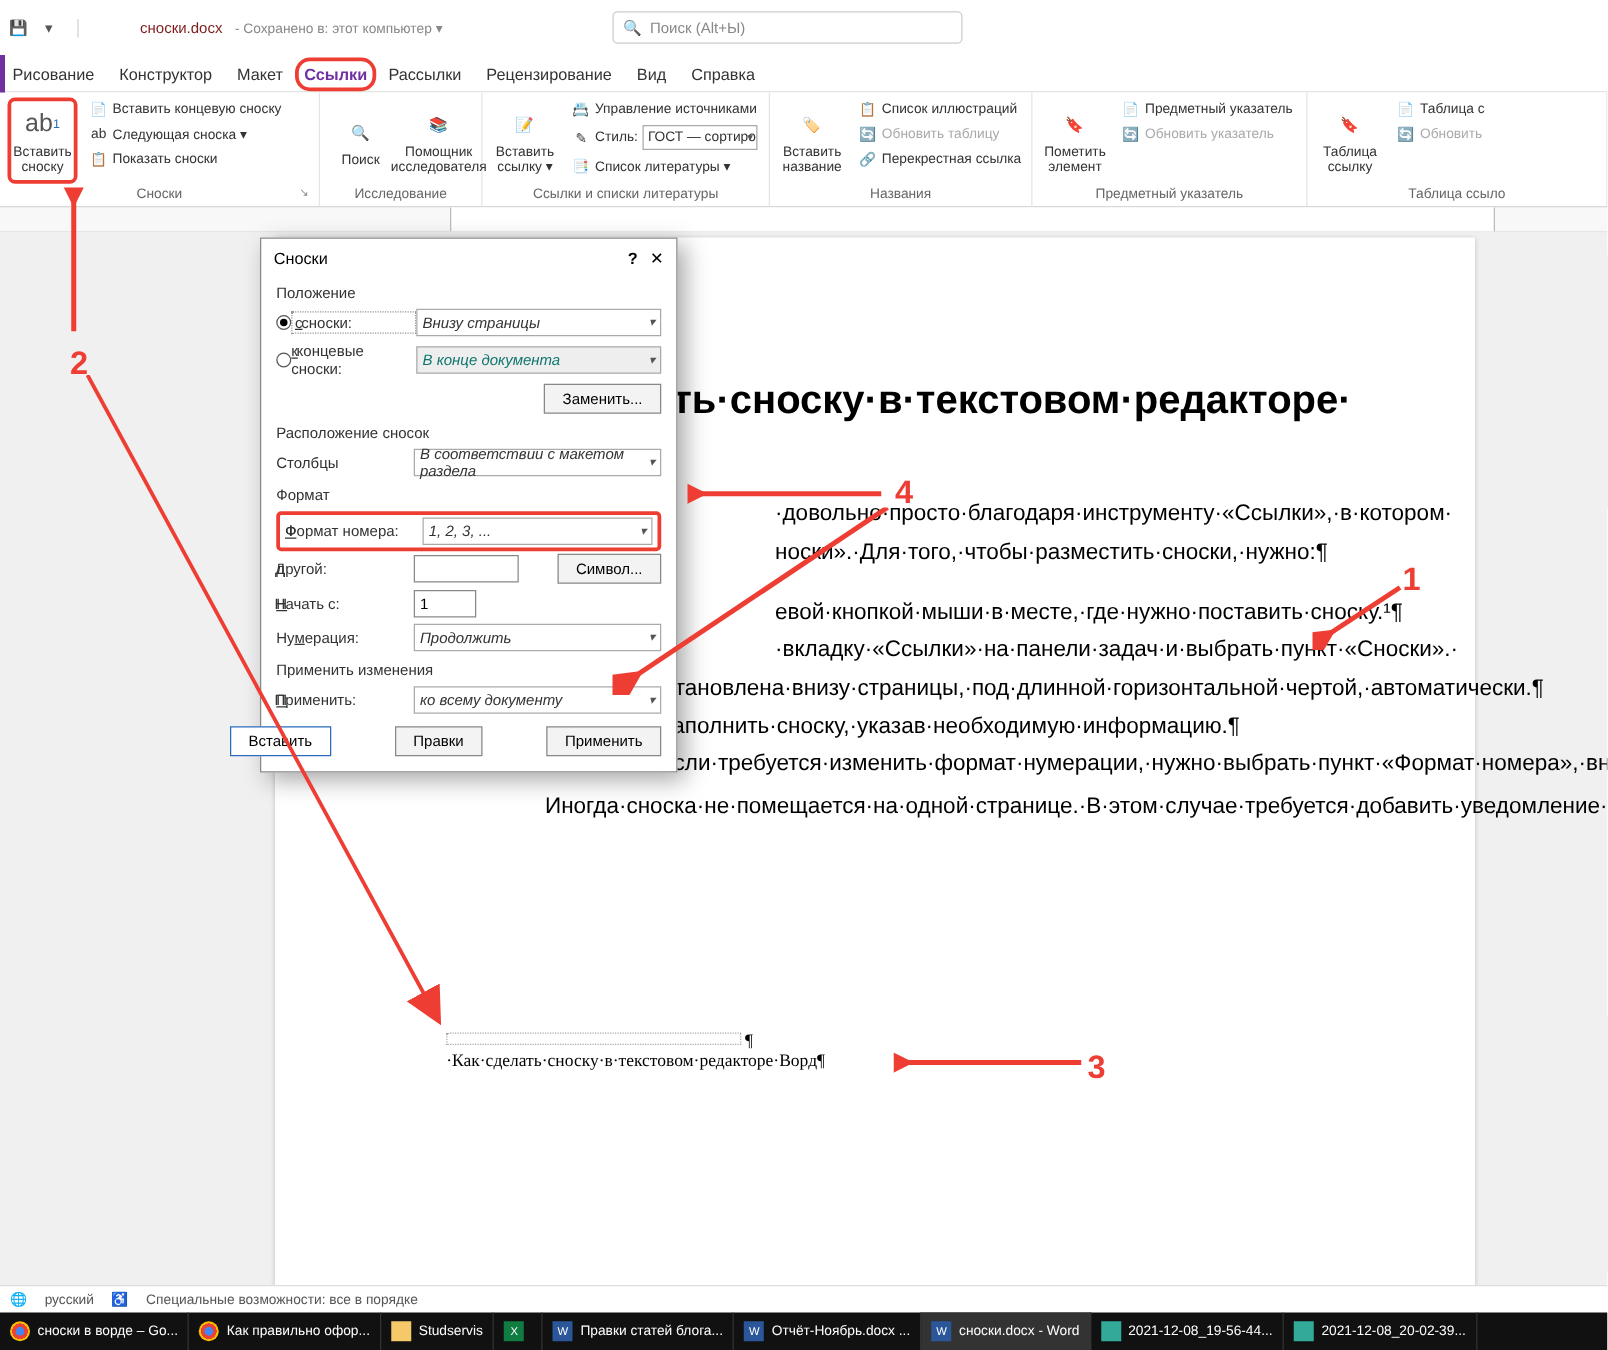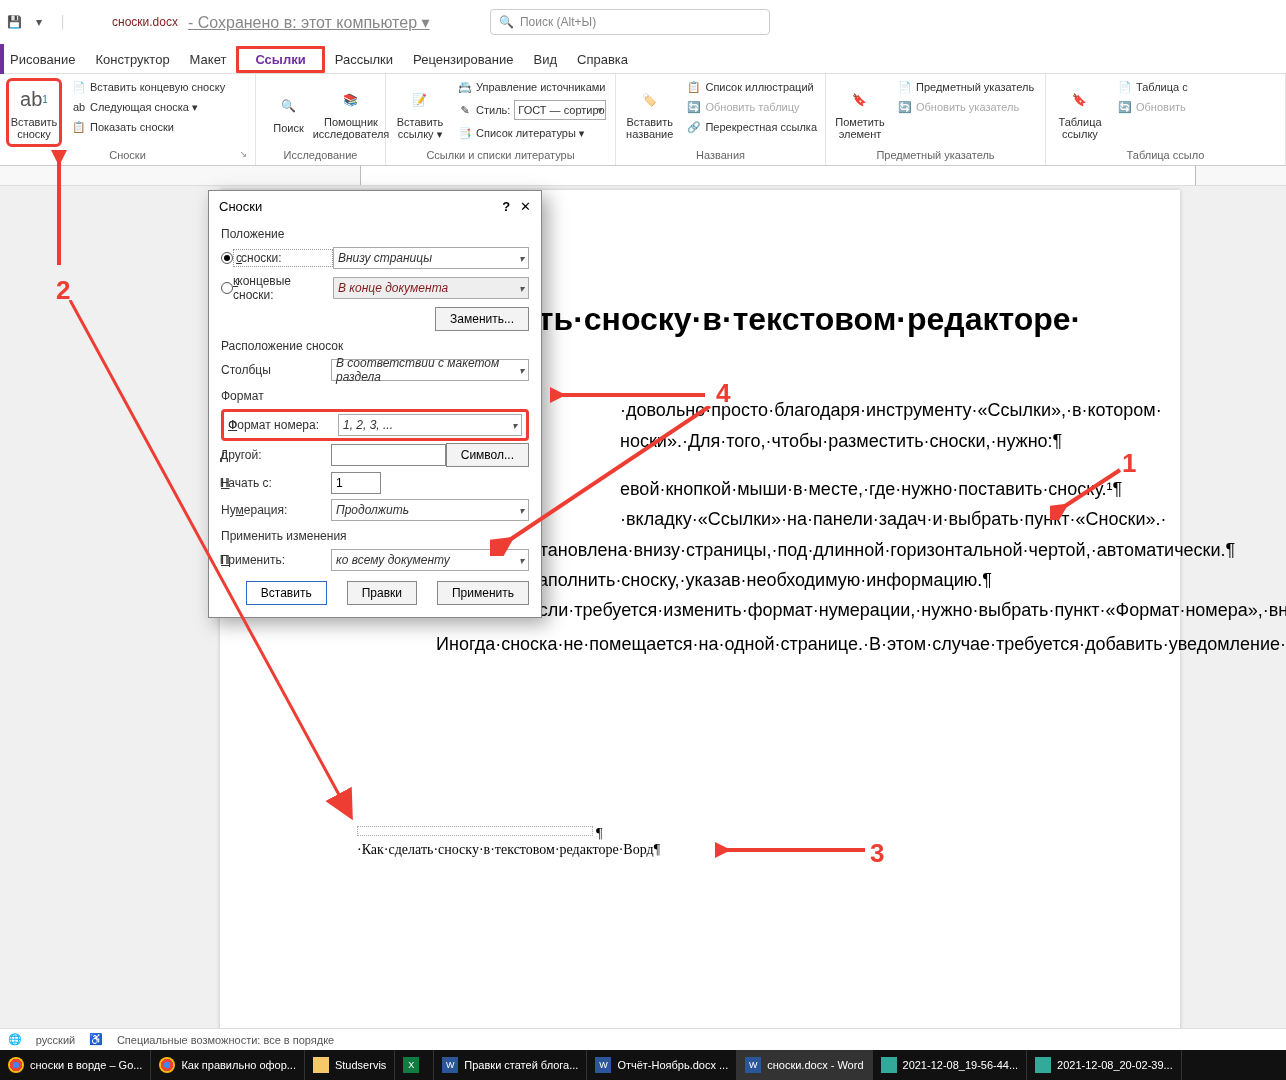--- a/index.html
+++ b/index.html
@@ -1,26 +1,26 @@
 <!DOCTYPE html>
 <html><head>
 <meta charset="utf-8">
 <style>
 *{margin:0;padding:0;box-sizing:border-box;font-family:"Segoe UI",Arial,sans-serif;}
 body{width:1286px;height:1080px;background:#fff;position:relative;overflow:hidden;font-size:12px;}
 .titlebar{height:44px;background:#fff;display:flex;align-items:center;padding:0 6px;gap:10px;position:relative;}
 .qat{display:flex;gap:6px;align-items:center;}
 .qat-icon{width:18px;height:18px;display:flex;align-items:center;justify-content:center;color:#555;}
 .doc-name{color:#7f1d1d;font-size:12px;margin-left:30px;}
-.saved-to{color:#888;font-size:16px;text-decoration:underline;}
+.saved-to{color:#888;font-size:11px;}
 .search-box{position:absolute;left:490px;width:280px;height:26px;border:1px solid #ccc;border-radius:4px;display:flex;align-items:center;padding:0 8px;color:#888;gap:6px;}
 .tabs{height:30px;display:flex;align-items:flex-end;padding-left:0;border-bottom:1px solid #ddd;}
 .tab{padding:6px 10px;font-size:13px;color:#333;cursor:pointer;}
 .tab.active{color:#7030a0;font-weight:600;}
-.tab.highlighted{border:3px solid #ee3d33;border-radius:1px;padding:3px 16px;}
+.tab.highlighted{border:3px solid #ee3d33;border-radius:12px;padding:3px 4px;}
 .ribbon{height:92px;background:#fff;display:flex;border-bottom:1px solid #ccc;}
 .group{display:flex;flex-direction:column;justify-content:space-between;border-right:1px solid #e5e5e5;padding:4px 6px 2px;}
 .group-body{display:flex;gap:8px;flex:1;}
 .group-label{text-align:center;color:#666;font-size:11px;padding:2px 0;}
 .bigbtn{display:flex;flex-direction:column;align-items:center;justify-content:center;width:56px;gap:2px;cursor:pointer;}
 .bigbtn .icon{width:28px;height:28px;display:flex;align-items:center;justify-content:center;}
 .bigbtn .lbl{font-size:11px;text-align:center;line-height:12px;color:#333;}
 .smallbtns{display:flex;flex-direction:column;gap:2px;}
 .smallbtn{display:flex;align-items:center;gap:4px;font-size:11px;color:#333;padding:2px 2px;cursor:pointer;white-space:nowrap;}
 .smallbtn .sicon{width:14px;height:14px;display:inline-flex;align-items:center;justify-content:center;}
@@ -37,24 +37,24 @@
 .dialog{position:absolute;left:208px;top:190px;width:334px;background:#fff;border:1px solid #888;box-shadow:6px 6px 18px rgba(0,0,0,.35);z-index:50;}
 .dlg-title{height:30px;display:flex;align-items:center;justify-content:space-between;padding:0 10px;font-size:13px;}
 .dlg-title .controls{display:flex;gap:10px;}
 .dlg-body{padding:6px 12px 12px;font-size:12px;color:#333;}
 .dlg-sec{margin-bottom:8px;}
 .dlg-sec-h{font-size:12px;color:#333;margin-bottom:6px;}
 .dlg-row{display:flex;align-items:center;gap:0;margin-bottom:5px;}
 .dlg-row .lab{width:110px;}
 .dlg-row .lab u{text-decoration:underline;}
 .dlg-select{flex:1;height:22px;border:1px solid #888;background:#fff;font-size:12px;padding:2px 4px;}
-.dlg-select.disabled{background:#eee;color:#7f1d1d;}
+.dlg-select.disabled{background:#eee;color:#0f766e;}
 .dlg-input{width:50px;height:22px;border:1px solid #888;padding:2px 4px;font-size:12px;}
 .dlg-spin{width:50px;height:22px;border:1px solid #888;padding:2px 4px;font-size:12px;}
-.dlg-btn{height:24px;padding:0 14px;border:1px solid #888;background:#f3f3f3;font-size:12px;cursor:pointer;}
+.dlg-btn{height:24px;padding:0 14px;border:1px solid #888;background:#f3f3f3;font-size:12px;cursor:pointer;margin-left:31px;}
 .dlg-btn.primary{border:1px solid #2a6bbd;background:#fff;}
 .dlg-buttons{display:flex;justify-content:flex-end;gap:20px;margin-top:10px;}
 .hl-row{border:3px solid #ee3d33;border-radius:4px;padding:2px 4px;margin:2px 0;}
 .radio{width:12px;height:12px;border:1px solid #555;border-radius:50%;display:inline-flex;align-items:center;justify-content:center;}
 .radio.checked::after{content:"";width:6px;height:6px;background:#000;border-radius:50%;}
 .annot{position:absolute;color:#ee3d33;font-size:26px;font-weight:700;z-index:80;}
 .arrow{position:absolute;z-index:70;pointer-events:none;}
 .statusbar{position:absolute;left:0;right:0;bottom:30px;height:22px;background:#fff;border-top:1px solid #ddd;display:flex;align-items:center;padding:0 8px;gap:14px;font-size:11px;color:#555;}
 .taskbar{position:absolute;left:0;right:0;bottom:0;height:30px;background:#111;display:flex;align-items:center;}
 .task{height:30px;display:flex;align-items:center;gap:6px;padding:0 8px;color:#fff;font-size:11px;border-right:1px solid #333;cursor:pointer;}

